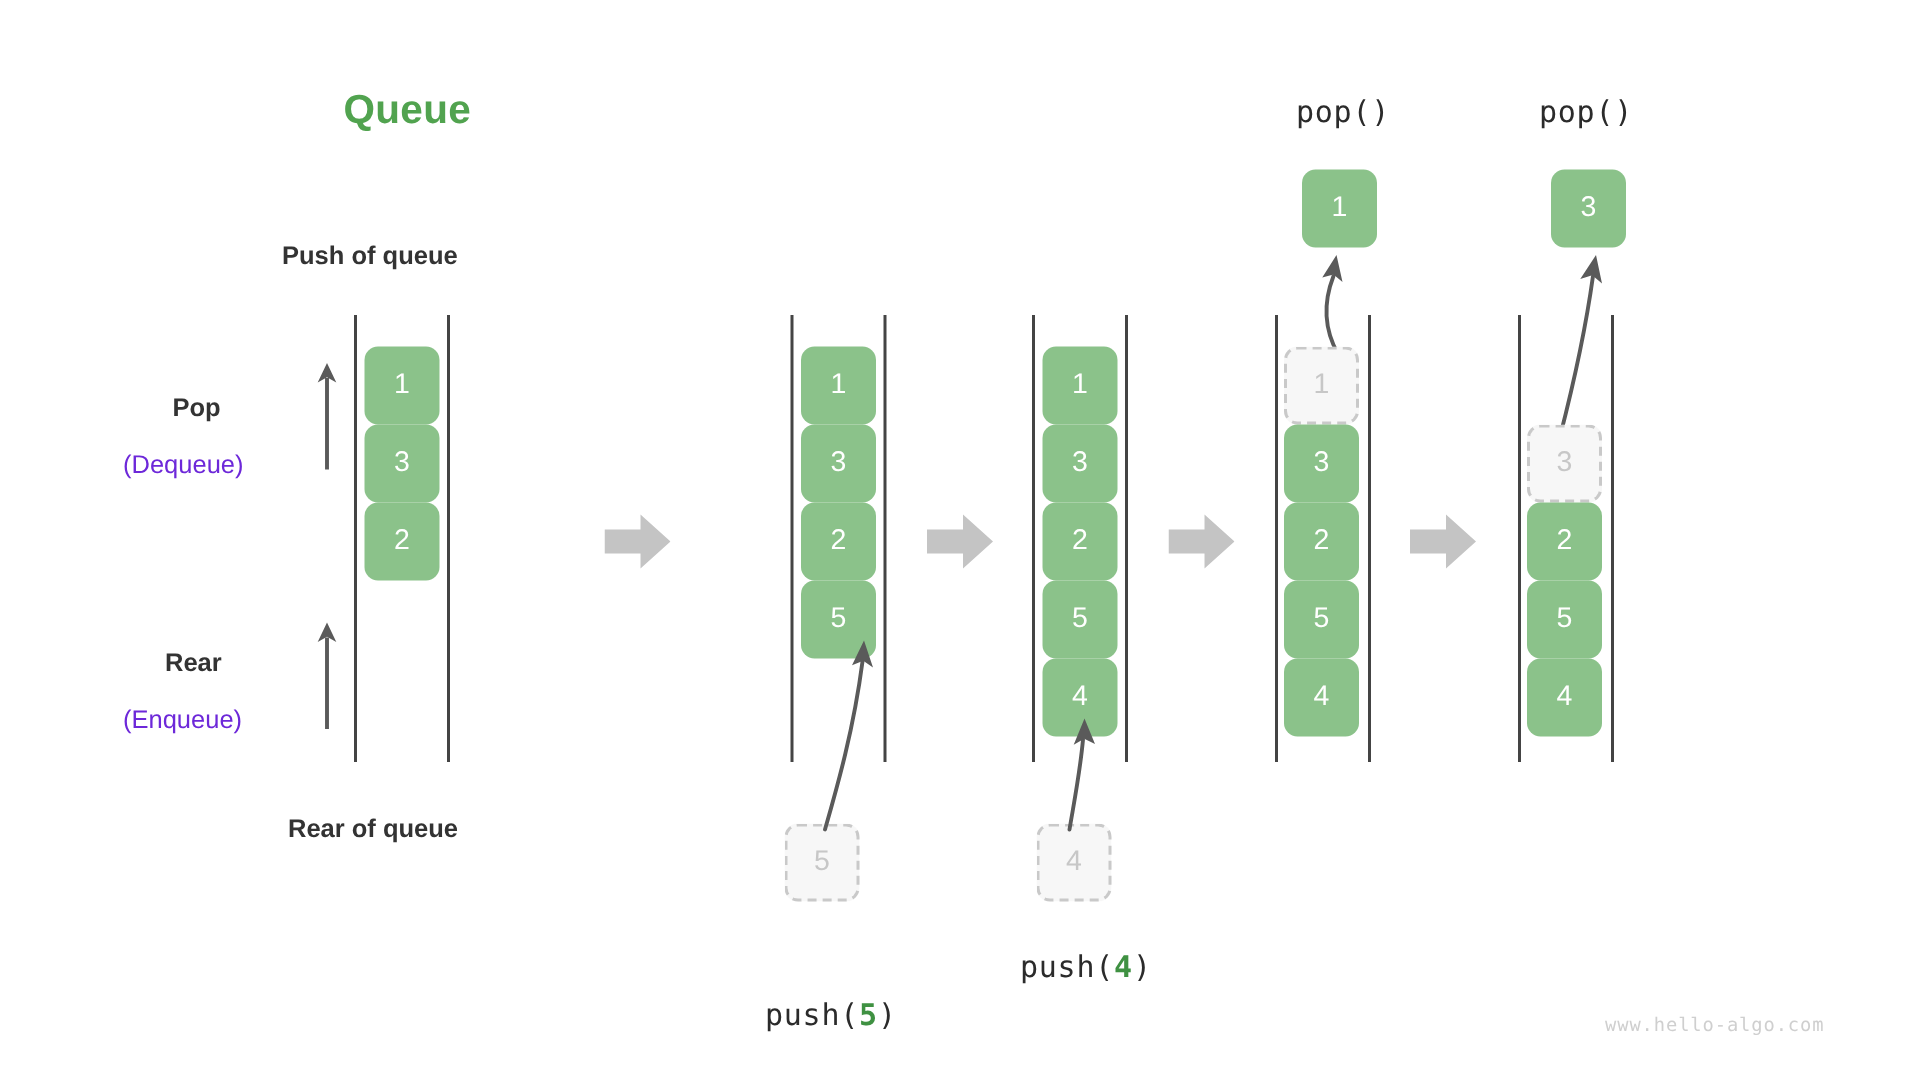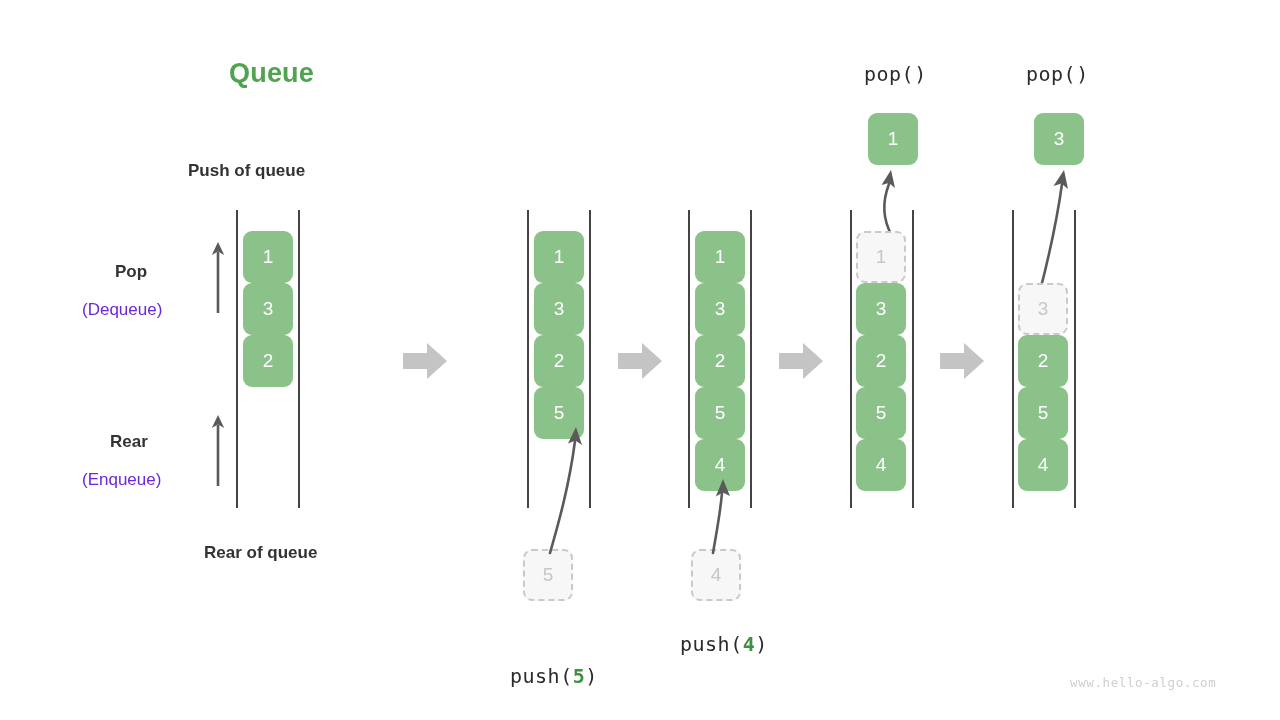--- a/index.html
+++ b/index.html
@@ -41,21 +41,21 @@
     color: #333333;
     white-space: nowrap;
   }
   .caption-reg {
     font-size: 17px;
     font-weight: normal;
     color: #6d28d9;
     white-space: nowrap;
   }
   #front-of-queue-label { left: 188px; top: 161px; }
-  #rear-of-queue-label  { left: 192px; top: 543px; margin-left: 12px; }
+  #rear-of-queue-label  { left: 192px; top: 543px; }
 
   #pop-label      { left: 115px; top: 262px; }
   #dequeue-label  { left:  82px; top: 300px; }
   #push-label     { left: 110px; top: 432px; }
   #enqueue-label  { left:  82px; top: 470px; }
 
   
   .rail {
     width: 1.6px;
     background: #444444;

